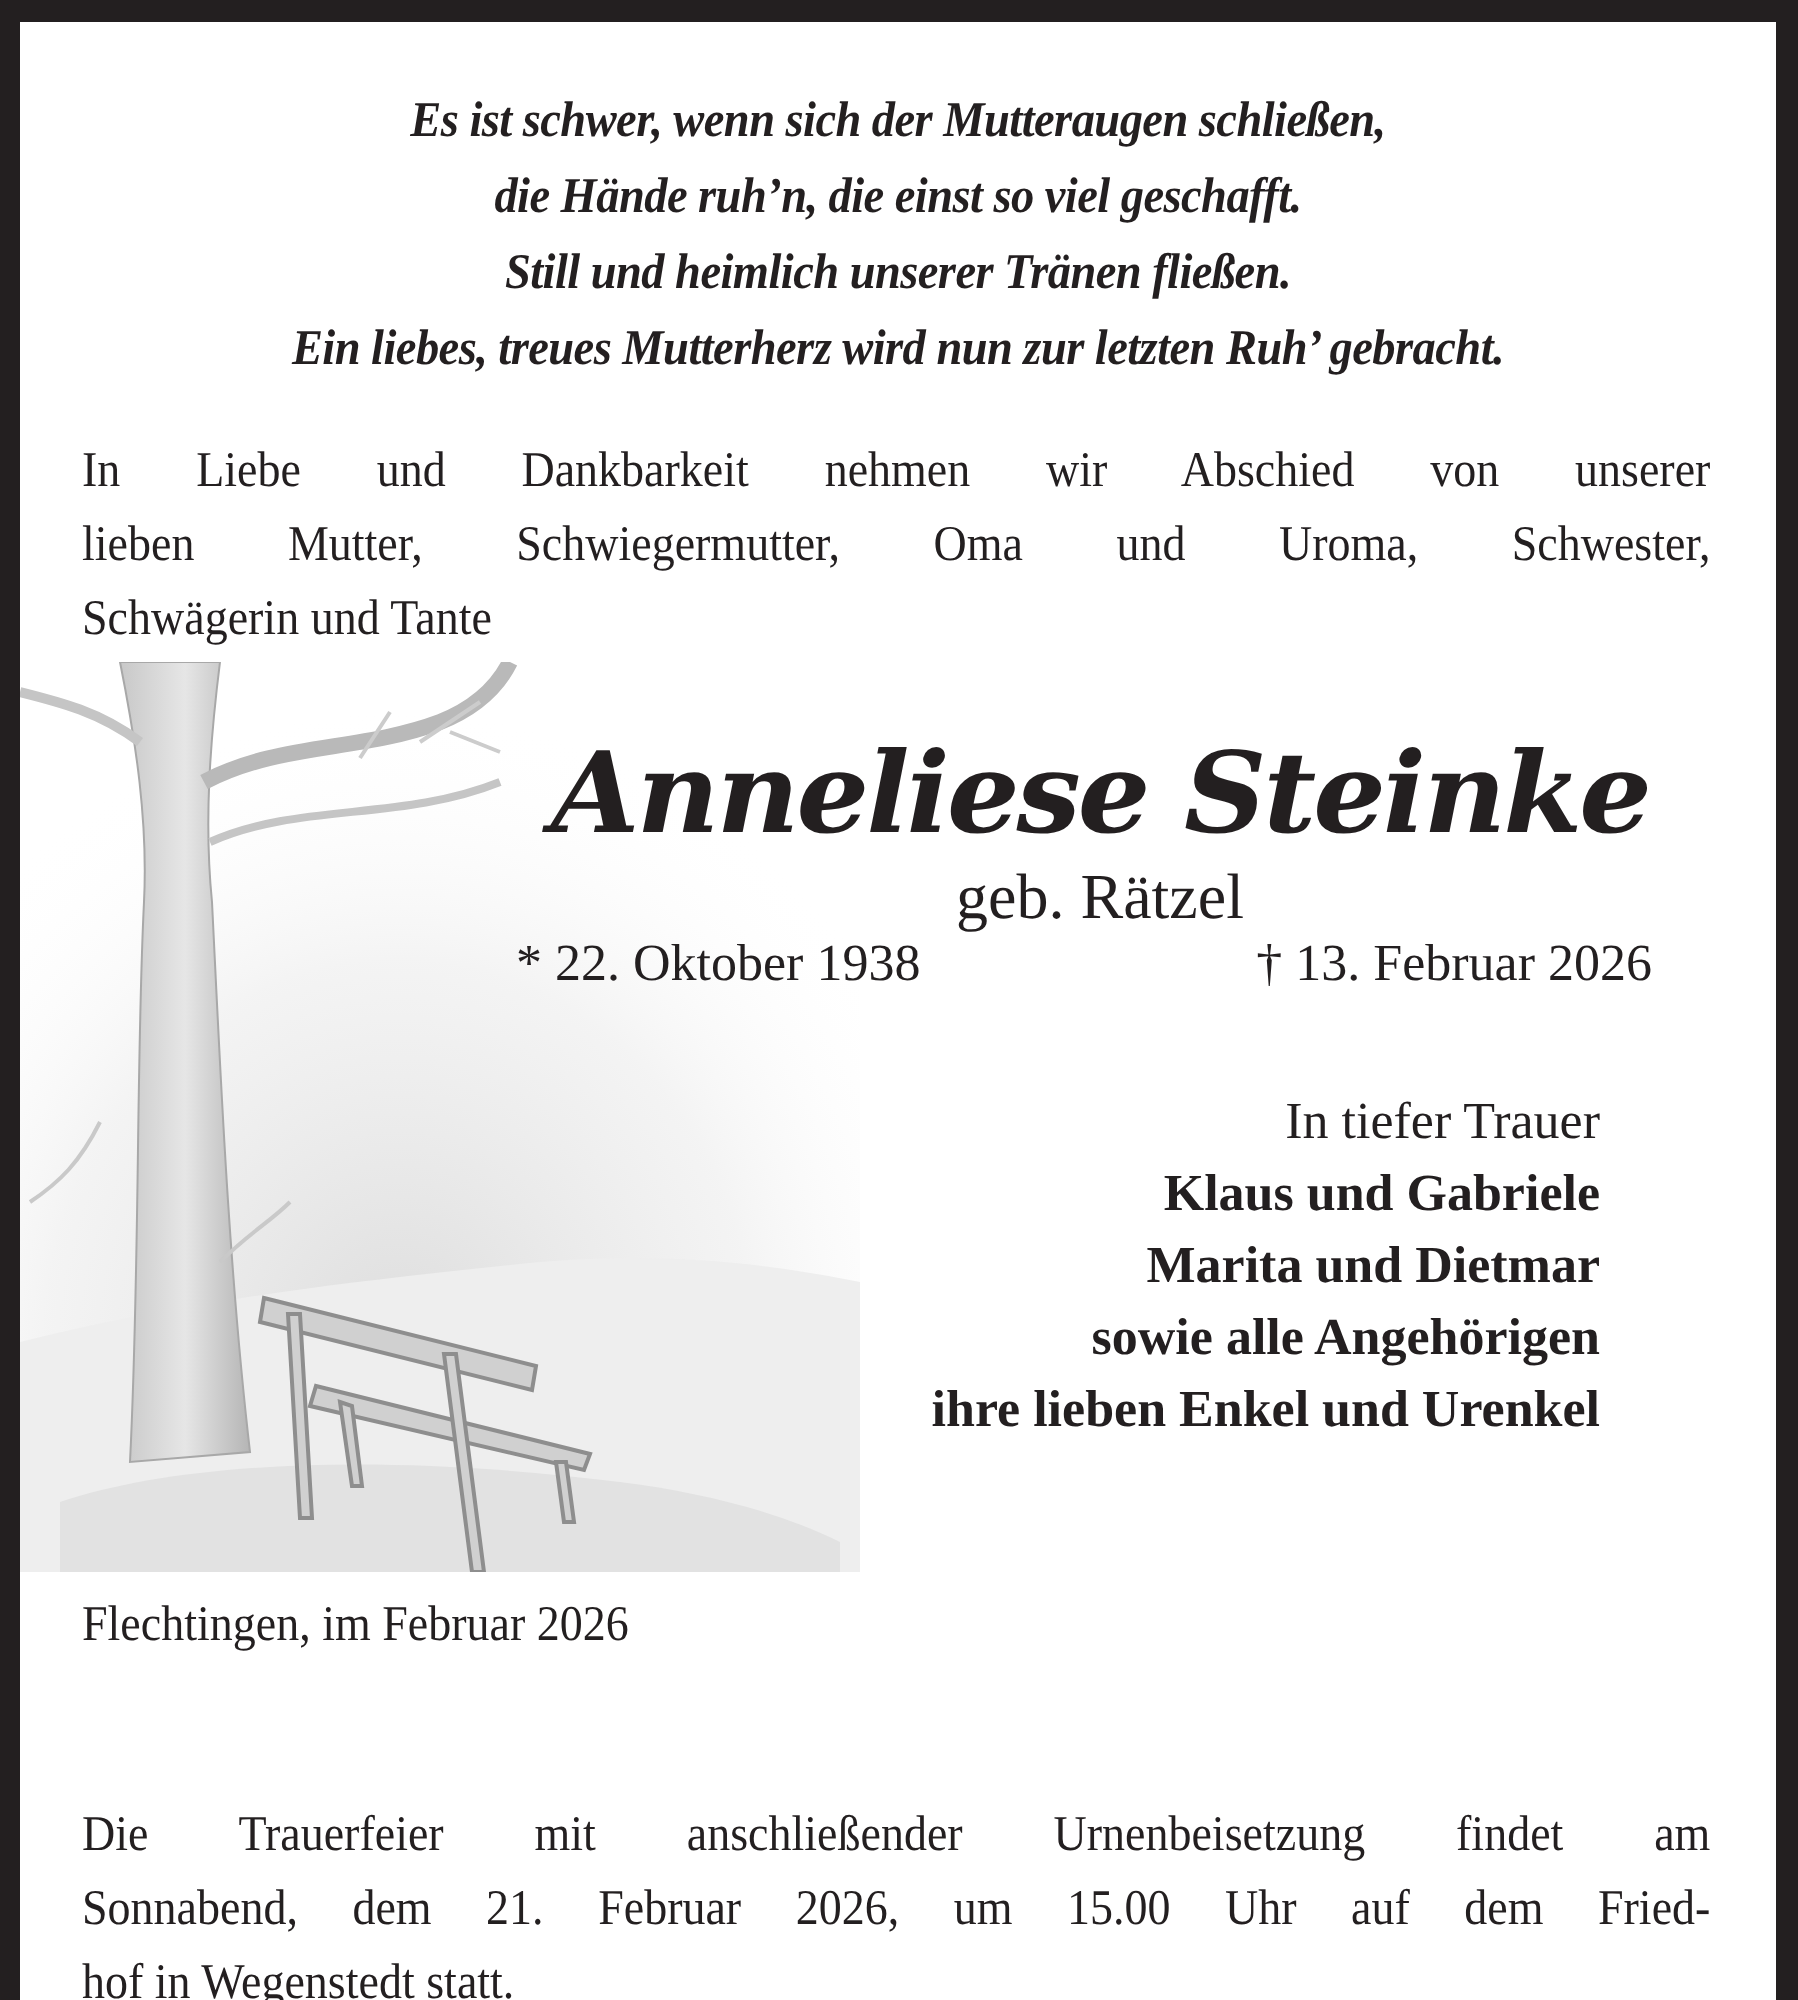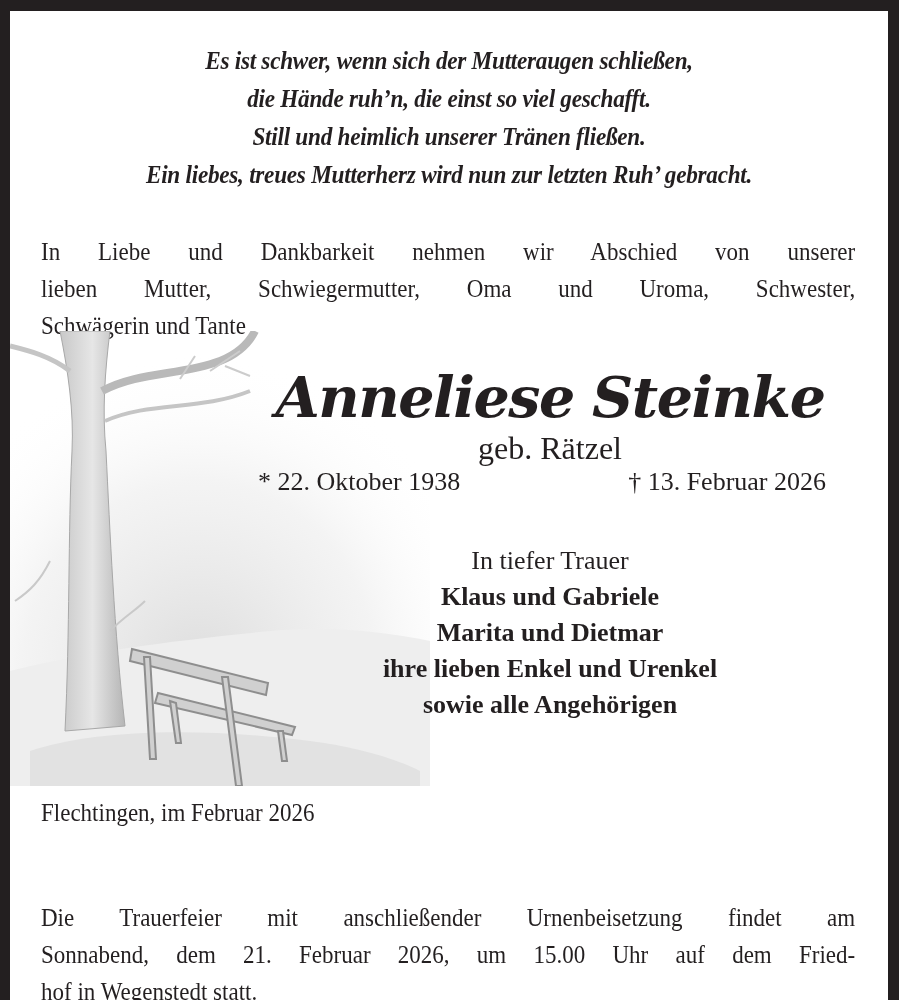--- a/index.html
+++ b/index.html
@@ -12,42 +12,41 @@
   .poem {
     position: absolute; left: 0; right: 0; top: 31px;
     text-align: center; font-style: italic; font-weight: bold;
     font-size: 25px; line-height: 38px; letter-spacing: -0.3px;
   }
   .poem div { transform: scaleX(0.93); transform-origin: center; white-space: nowrap; }
   .intro {
     position: absolute; left: 31px; width: 815px; top: 206px;
     font-size: 25px; line-height: 37px; text-align: justify;
     text-align-last: left;
-    margin-top: 16px;
   }
   .intro div { white-space: nowrap; transform: scaleX(0.92); transform-origin: left; }
   .intro .j { text-align: justify; text-align-last: justify; white-space: normal; width: 885px; }
   .illustration { position: absolute; left: 0; top: 320px; width: 420px; height: 455px; }
   .name {
     position: absolute; left: 240px; width: 600px; top: 356px; text-align: center;
     font-family: "DejaVu Serif", serif; font-style: italic; font-weight: bold;
     font-size: 56px; line-height: 60px; color: #231f20; letter-spacing: -1.5px;
     transform: scaleX(1.02);
   }
   .born {
     position: absolute; left: 240px; width: 600px; top: 423px; text-align: center;
     font-size: 32px; line-height: 28px;
   }
   .dates {
     position: absolute; left: 248px; width: 580px; top: 456px; font-size: 26px; line-height: 30px;
   }
   .dates .birth { position: absolute; left: 0; white-space: nowrap; }
   .dates .death { position: absolute; right: 12px; white-space: nowrap; }
   .mourners {
-    position: absolute; left: 290px; width: 500px; top: 532px; text-align: center;
+    position: absolute; left: 290px; width: 500px; top: 532px; text-align: right;
     font-size: 26px; line-height: 36px;
   }
   .mourners .lead { font-weight: normal; }
   .mourners .b { font-weight: bold; }
   .place {
     position: absolute; left: 31px; top: 786px; font-size: 25px; line-height: 32px;
     transform: scaleX(0.92); transform-origin: left; white-space: nowrap;
   }
   .service {
     position: absolute; left: 31px; top: 856px; font-size: 25px; line-height: 37px; width: 815px; margin-top: 32px;
@@ -110,22 +109,22 @@
   <div class="born serif">geb. Rätzel</div>
   <div class="dates serif">
     <span class="birth">* 22. Oktober 1938</span>
     <span class="death">† 13. Februar 2026</span>
   </div>
 
   <div class="mourners serif">
     <div class="lead">In tiefer Trauer</div>
     <div class="b">Klaus und Gabriele</div>
     <div class="b">Marita und Dietmar</div>
+    <div class="b">sowie alle Angehörigen</div>
     <div class="b">ihre lieben Enkel und Urenkel</div>
-    <div class="b">sowie alle Angehörigen</div>
   </div>
 
   <div class="place serif">Flechtingen, im Februar 2026</div>
 
   <div class="service serif">
     <div class="j">Die Trauerfeier mit anschließender Urnenbeisetzung findet am</div>
     <div class="j">Sonnabend, dem 21. Februar 2026, um 15.00 Uhr auf dem Fried-</div>
     <div>hof in Wegenstedt statt.</div>
   </div>
 

